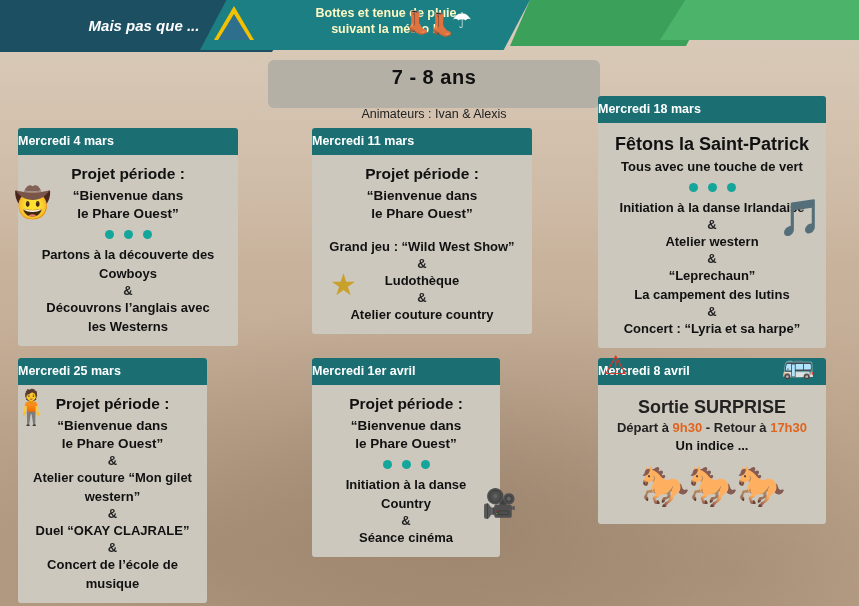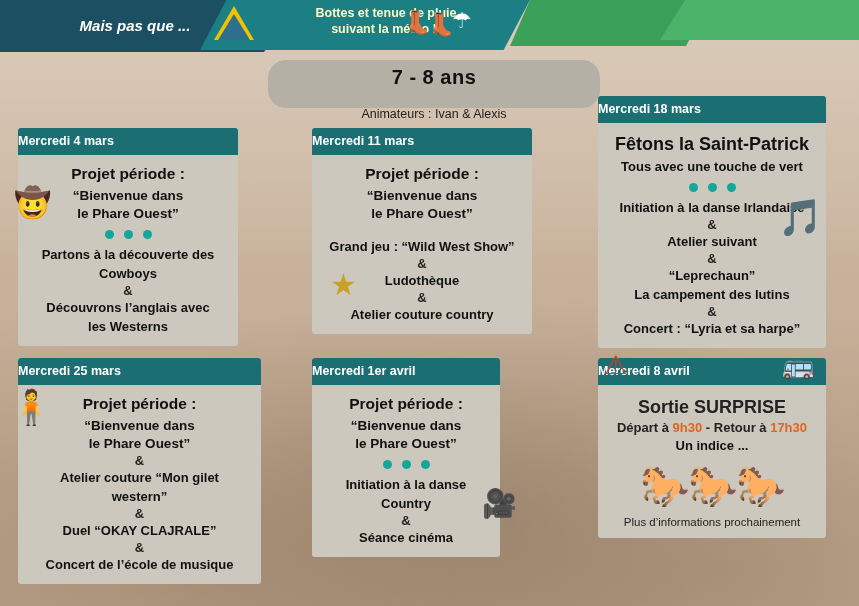--- a/index.html
+++ b/index.html
@@ -27,20 +27,21 @@
     background:linear-gradient(to bottom, rgba(222,208,192,0.75), rgba(222,208,192,0));
     pointer-events:none;
   }
 
   
   .header{position:absolute;left:0;top:0;width:859px;height:56px;}
   .hdr-blue{
     position:absolute;left:0;top:0;width:300px;height:52px;
     background:#1d4f63;
     clip-path:polygon(0 0,100% 0,88% 100%,0 100%);
+    padding-left:9px;
   }
   .hdr-blue span{
     display:block;color:#fff;font-weight:bold;font-style:italic;
     font-size:15px;text-align:center;line-height:52px;padding-right:30px;
   }
   .hdr-teal{
     position:absolute;left:200px;top:0;width:330px;height:50px;
     background:#1b7f83;
     clip-path:polygon(8% 0,100% 0,92% 100%,0 100%);
   }
@@ -67,42 +68,42 @@
     border-bottom:26px solid #2e6f8e;
   }
   .boot{position:absolute;font-size:22px;}
   .boot1{left:404px;top:10px;}
   .boot2{left:428px;top:12px;}
   .umbrella{position:absolute;left:452px;top:8px;font-size:22px;color:#fff;}
 
   
   .age-banner{
     position:absolute;left:268px;top:60px;width:332px;height:42px;
-    background:#b5b0a6;border-radius:18px;text-align:center;padding-top:6px;
+    background:#b5b0a6;border-radius:6px;text-align:center;padding-top:6px;
   }
   .age-banner .age{font-size:20px;font-weight:bold;color:#111;letter-spacing:.5px;}
   .age-banner .anim{font-size:12.5px;color:#222;margin-top:18px;}
 
   
   .card{position:absolute;background:#cdc8be;border-radius:3px;}
   .card-title{
     background:#1b6f73;color:#fff;font-weight:bold;font-size:12.5px;
     text-align:left;padding:6px 0 7px;border-radius:3px 3px 0 0;position:relative;
   }
   .card-body{padding:8px 10px 10px;text-align:center;}
   .proj{font-size:15.5px;font-weight:bold;color:#111;margin:2px 0 4px;}
   .quote{font-size:13.5px;font-weight:bold;color:#111;line-height:18px;}
   .line{font-size:13px;font-weight:bold;color:#111;line-height:19px;}
   .amp{font-size:13px;font-weight:bold;}
   .dots{margin:7px 0 6px;line-height:0;}
   .dots i{display:inline-block;width:9px;height:9px;border-radius:50%;background:#14a69b;margin:0 5px;}
 
   
   #card-mar4  {left:18px; top:128px; width:220px;}
-  #card-mar25 {left:18px; top:358px; width:243px;}
+  #card-mar25 {left:18px; top:358px; width:189px;}
   #card-mar11 {left:312px;top:128px; width:220px;}
   #card-apr1  {left:312px;top:358px; width:188px;}
   #card-mar18 {left:598px;top:96px;  width:228px;}
   #card-apr8  {left:598px;top:358px; width:228px;}
 
   .deco{position:absolute;font-size:26px;line-height:1;}
   .deco-cowboy{left:14px;top:188px;font-size:30px;}
   .deco-scarecrow{left:10px;top:390px;font-size:34px;}
   .deco-star{left:330px;top:270px;font-size:30px;color:#c8a02a;}
   .deco-camera{left:482px;top:490px;font-size:28px;}
@@ -180,21 +181,21 @@
 <div class="deco deco-star">★</div>
 
 <div class="card" id="card-mar18">
   <div class="card-title">Mercredi 18 mars</div>
   <div class="card-body">
     <div class="big-title">Fêtons la Saint-Patrick</div>
     <div class="line">Tous avec une touche de vert</div>
     <div class="dots"><i></i><i></i><i></i></div>
     <div class="line">Initiation à la danse Irlandaise</div>
     <div class="amp">&amp;</div>
-    <div class="line">Atelier suivant</div>
+    <div class="line">Atelier western</div>
     <div class="amp">&amp;</div>
     <div class="line">“Leprechaun”</div>
     <div class="line">La campement des lutins</div>
     <div class="amp">&amp;</div>
     <div class="line">Concert : “Lyria et sa harpe”</div>
   </div>
 </div>
 <div class="deco deco-harp">🎵</div>
 
 <div class="card" id="card-mar25">
@@ -231,17 +232,16 @@
 
 <div class="card" id="card-apr8">
   <div class="card-title">Mercredi 8 avril</div>
   <div class="card-body">
     <div class="surprise">Sortie SURPRISE</div>
     <div class="sub-b">
       <span>Départ à </span><span class="hl-dep">9h30</span><span> - Retour à </span><span class="hl-dep">17h30</span>
     </div>
     <div class="line" style="margin-top:1px">Un indice ...</div>
     <div class="horses">🐎🐎🐎</div>
-    <div class="note">Plus d’informations prochainement</div>
   </div>
 </div>
 <div class="deco deco-warn">⚠</div>
 <div class="deco deco-bus">🚌</div>
 
 </body></html>

